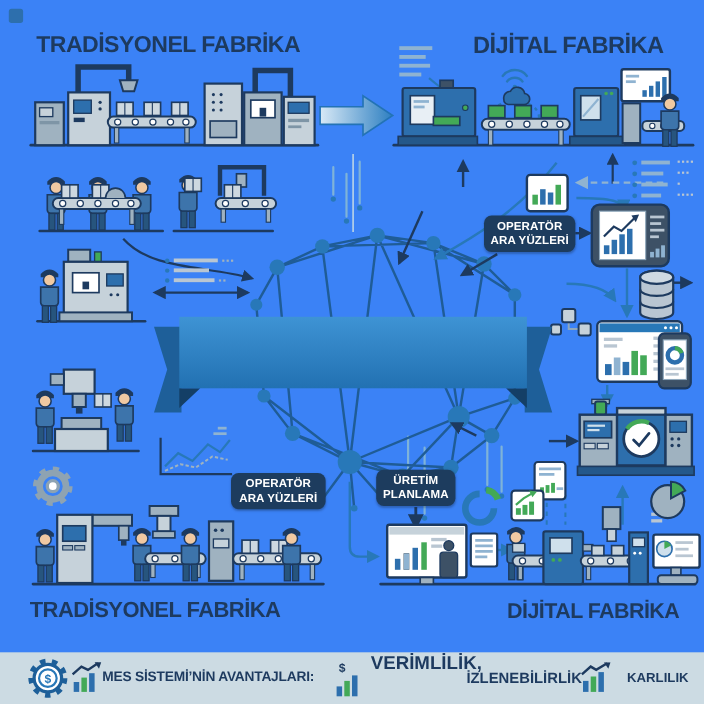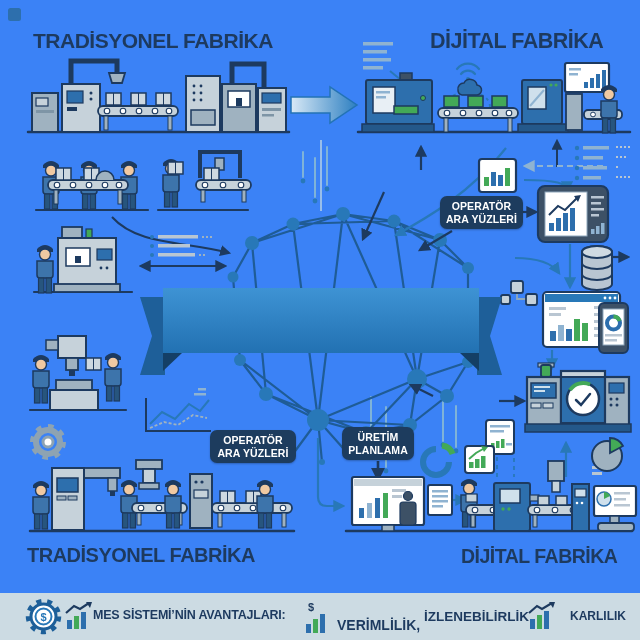--- a/index.html
+++ b/index.html
@@ -541,21 +541,21 @@
     <polyline points="4,12 12,5 18,8 27,2" stroke="#1d3a5f" stroke-width="2.2" fill="none"></polyline>
     <polygon points="24,1 30,1 28,7" fill="#1d3a5f"></polygon>
   </svg>
   <div class="f-text" style="left:93px;top:15px;font-size:12.5px;letter-spacing:-0.2px">MES SİSTEMİ’NİN AVANTAJLARI:</div>
   <svg style="left:302px;top:6px" width="30" height="36">
     <text x="6" y="12" font-size="11" font-weight="bold" fill="#1d3a5f">$</text>
     <rect x="4" y="25" width="5" height="9" fill="#2d6fad"></rect>
         <rect x="11" y="20" width="5" height="14" fill="#43a957"></rect>
     <rect x="18" y="15" width="5" height="19" fill="#2d6fad"></rect>
   </svg>
-  <div class="f-text" style="left:337px;top:24px;font-size:14px">VERİMLİLİK,</div>
+  <div class="f-text" style="left:337px;top:0;font-size:17px">VERİMLİLİK,</div>
   <div class="f-text" style="left:424px;top:16px;font-size:13.5px">İZLENEBİLİRLİK</div>
   <svg style="left:526px;top:9px" width="32" height="28">
     <rect x="4" y="17" width="5" height="10" fill="#2d6fad"></rect>
         <rect x="11" y="13" width="5" height="14" fill="#43a957"></rect>
     <rect x="18" y="9" width="5" height="18" fill="#2d6fad"></rect>
     <polyline points="3,11 11,4 16,7 26,1" stroke="#1d3a5f" stroke-width="2.2" fill="none"></polyline>
     <polygon points="23,0 29,0 27,6" fill="#1d3a5f"></polygon>
   </svg>
   <div class="f-text" style="left:570px;top:16px;font-size:12px">KARLILIK</div>
 </div>

